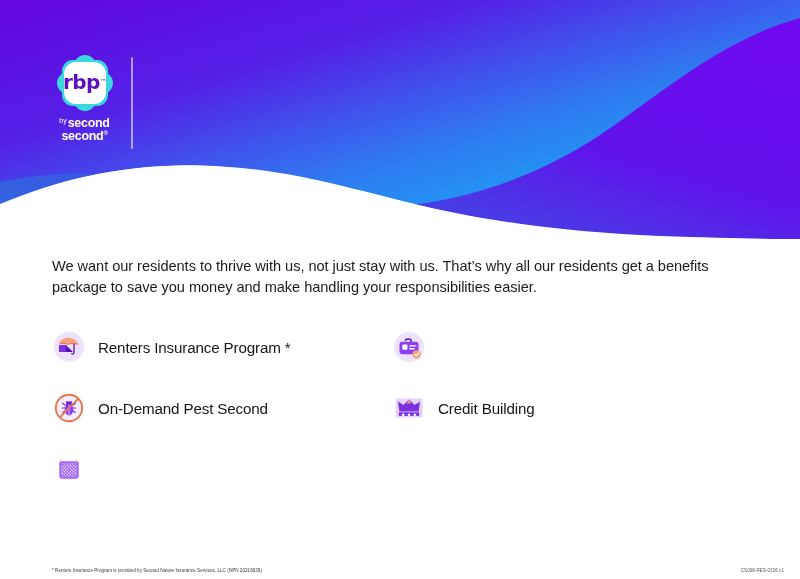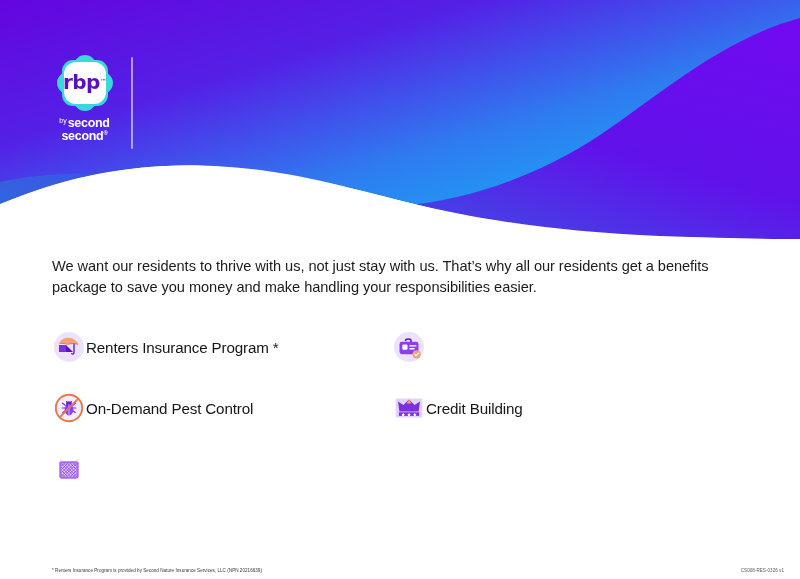--- a/index.html
+++ b/index.html
@@ -153,20 +153,21 @@
     top: 324px;
     width: 700px;
     display: grid;
     grid-template-columns: 340px 340px;
     grid-auto-rows: 61px;
     column-gap: 0px;
   }
   .benefit {
     display: flex;
     align-items: center;
+    gap: 12px;
     height: 46px;
   }
   .benefit-icon {
     flex: 0 0 34px;
     width: 34px;
     height: 34px;
     position: relative;
   }
   .benefit-icon svg { display: block; }
   .benefit-label {
@@ -313,21 +314,21 @@
             <path d="M23.4 12.2 L20.8 14.2 M23.8 17 L21.2 17 M23.2 21.6 L20.7 19.8"></path>
             <path d="M14.6 10.6 L15.8 12.3 M19.4 10.6 L18.2 12.3"></path>
           </g>
           <ellipse cx="17" cy="18.4" rx="4.3" ry="6" fill="#8b3ff0"></ellipse>
           <ellipse cx="17" cy="12.9" rx="2.9" ry="2.6" fill="#6f1fd6"></ellipse>
           <path d="M17 13.2 L17 24" stroke="#d9c3f8" stroke-width="0.9"></path>
           <circle cx="17" cy="17" r="13.2" fill="none" stroke="#e8784a" stroke-width="1.9"></circle>
           <line x1="8.2" y1="25.8" x2="25.8" y2="8.2" stroke="#e8784a" stroke-width="1.9" stroke-linecap="round"></line>
         </svg>
       </span>
-      <span class="benefit-label">On-Demand Pest Control</span>
+      <span class="benefit-label">On-Demand Pest Second</span>
     </div>
 
     <div class="benefit">
       <span class="benefit-icon">
         <svg width="34" height="34" viewBox="0 0 34 34">
           <rect x="3.6" y="7.4" width="26.8" height="19.2" rx="1.2" fill="#e3d2fb"></rect>
           <path d="M7.4 20.6 L6.0 10.4 L11.4 14.0 L17 8.4 L22.6 14.0 L28.0 10.4 L26.6 20.6 Z" fill="#7b2fe0"></path>
           <path d="M14.6 12.6 L17 8.4 L19.4 12.6 Z" fill="#f4a07a"></path>
           <rect x="6.9" y="21.3" width="20.2" height="3.6" fill="#7b2fe0"></rect>
           <g fill="#ffffff">

